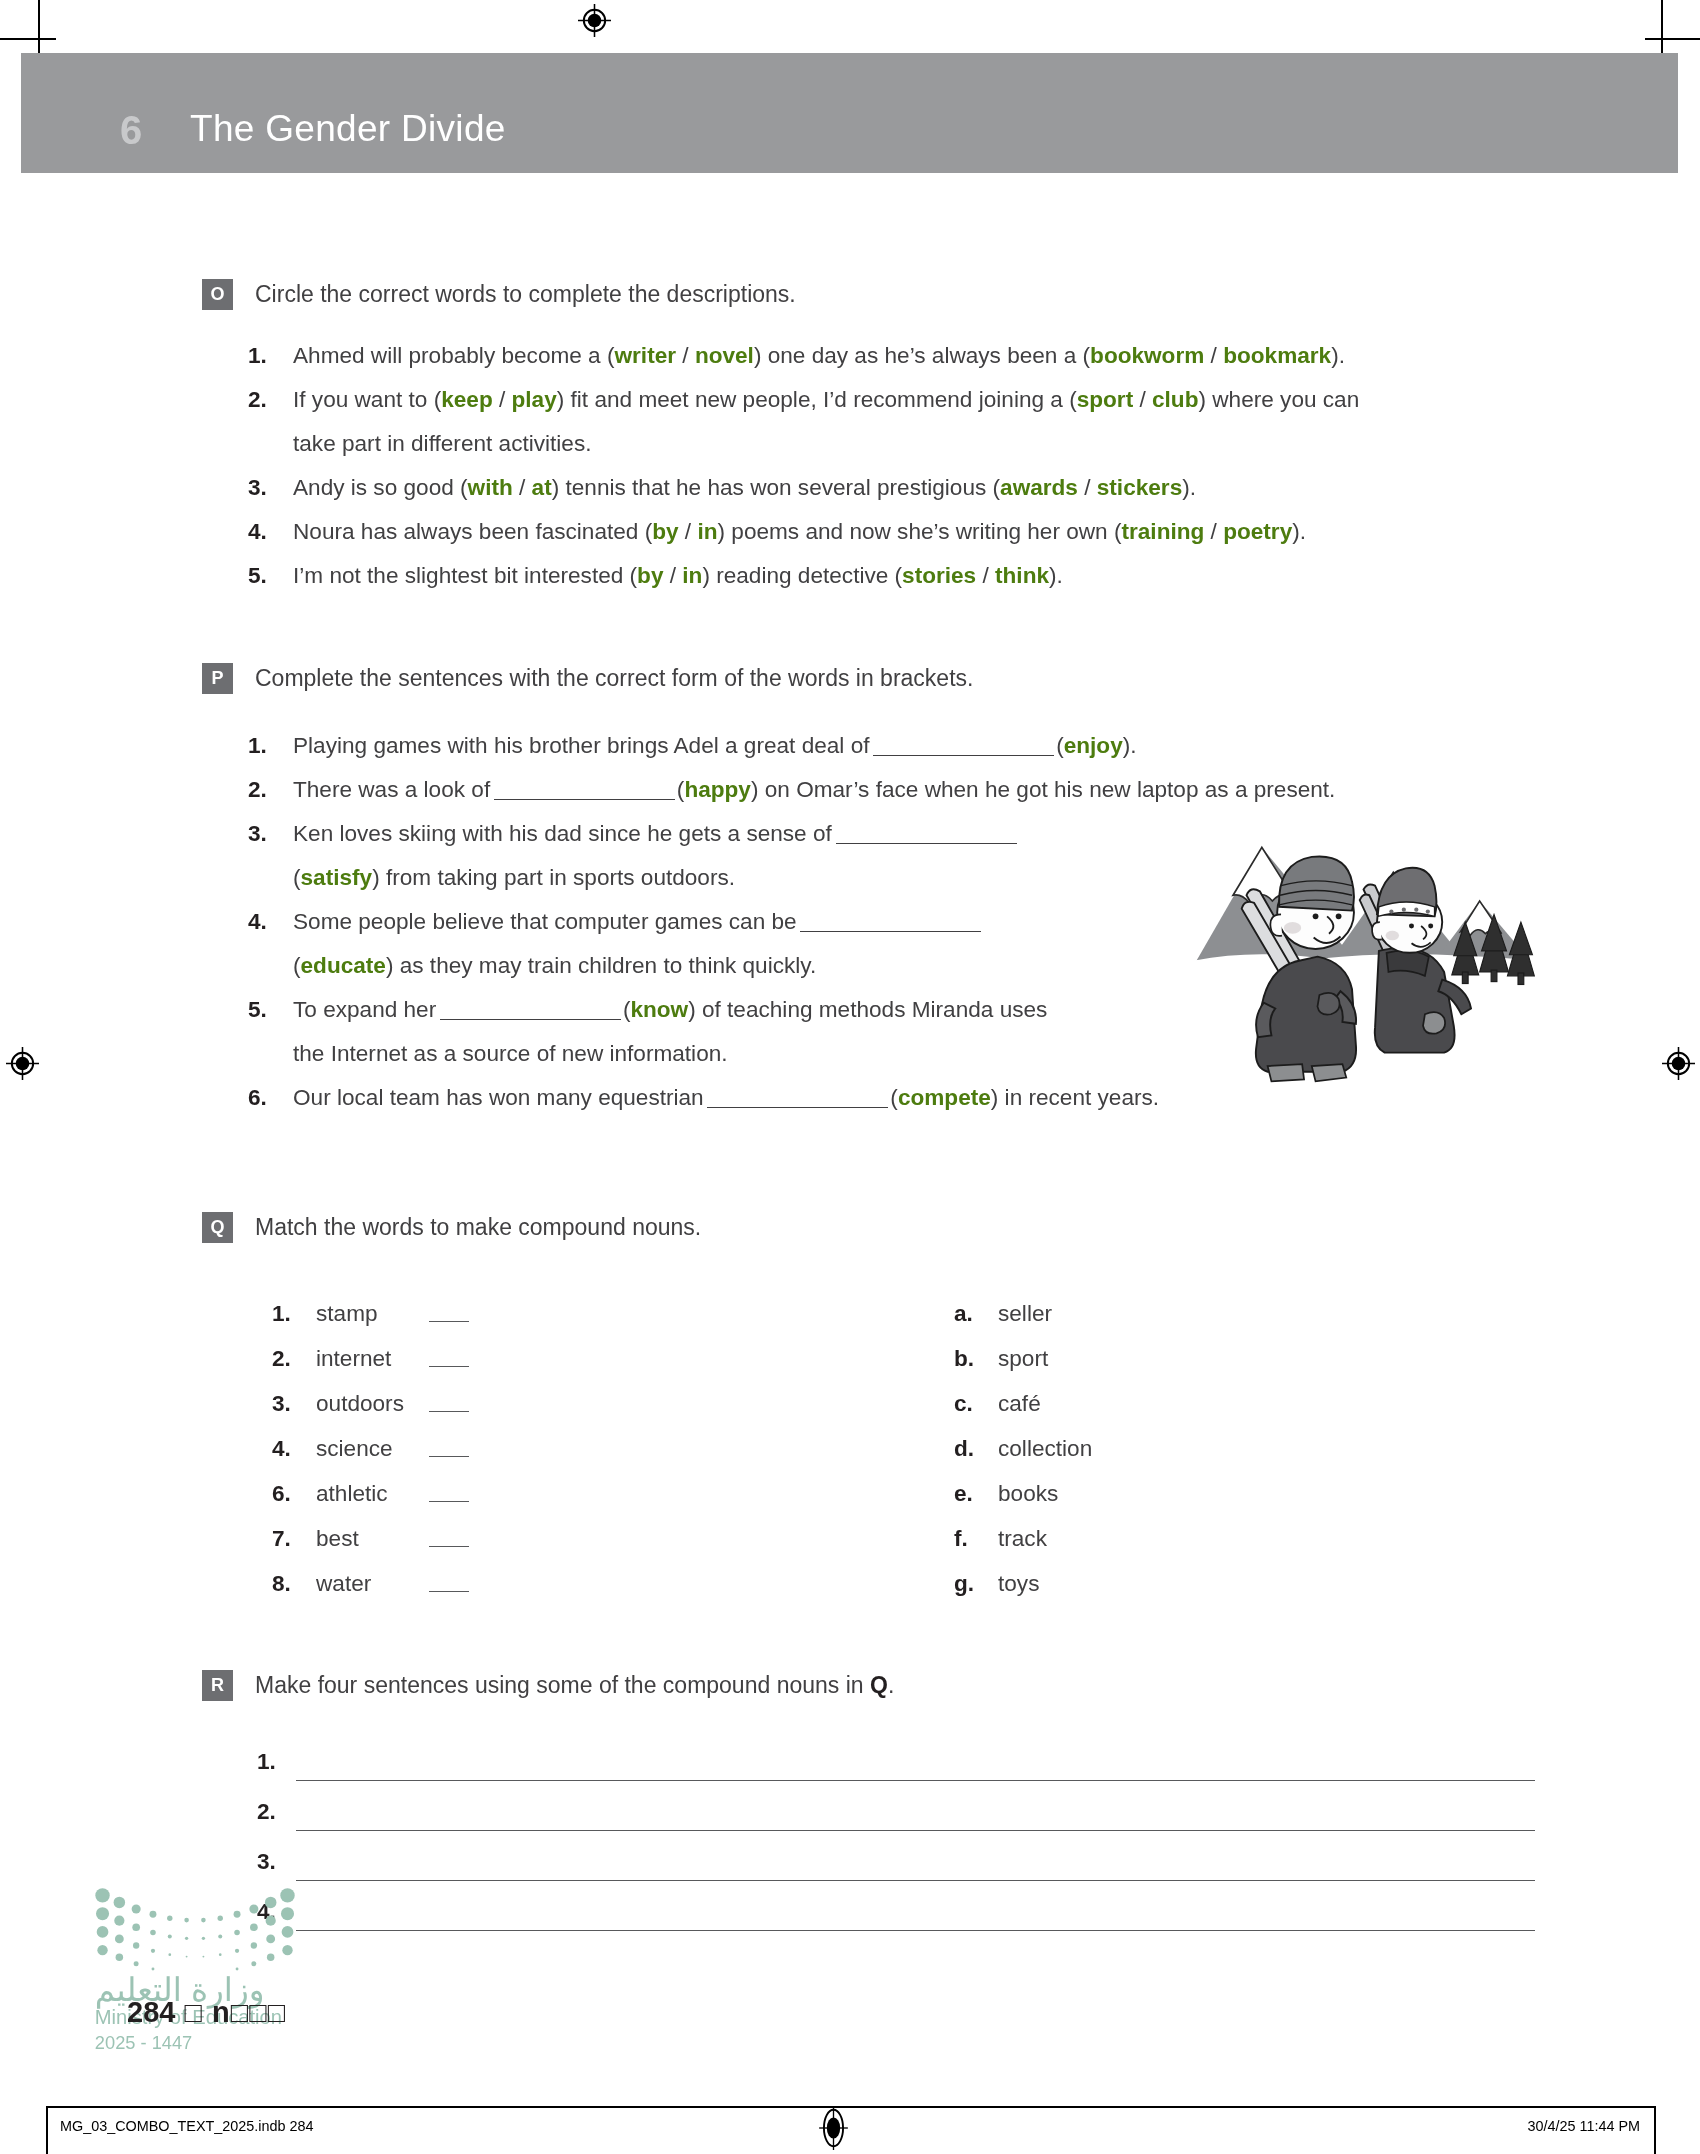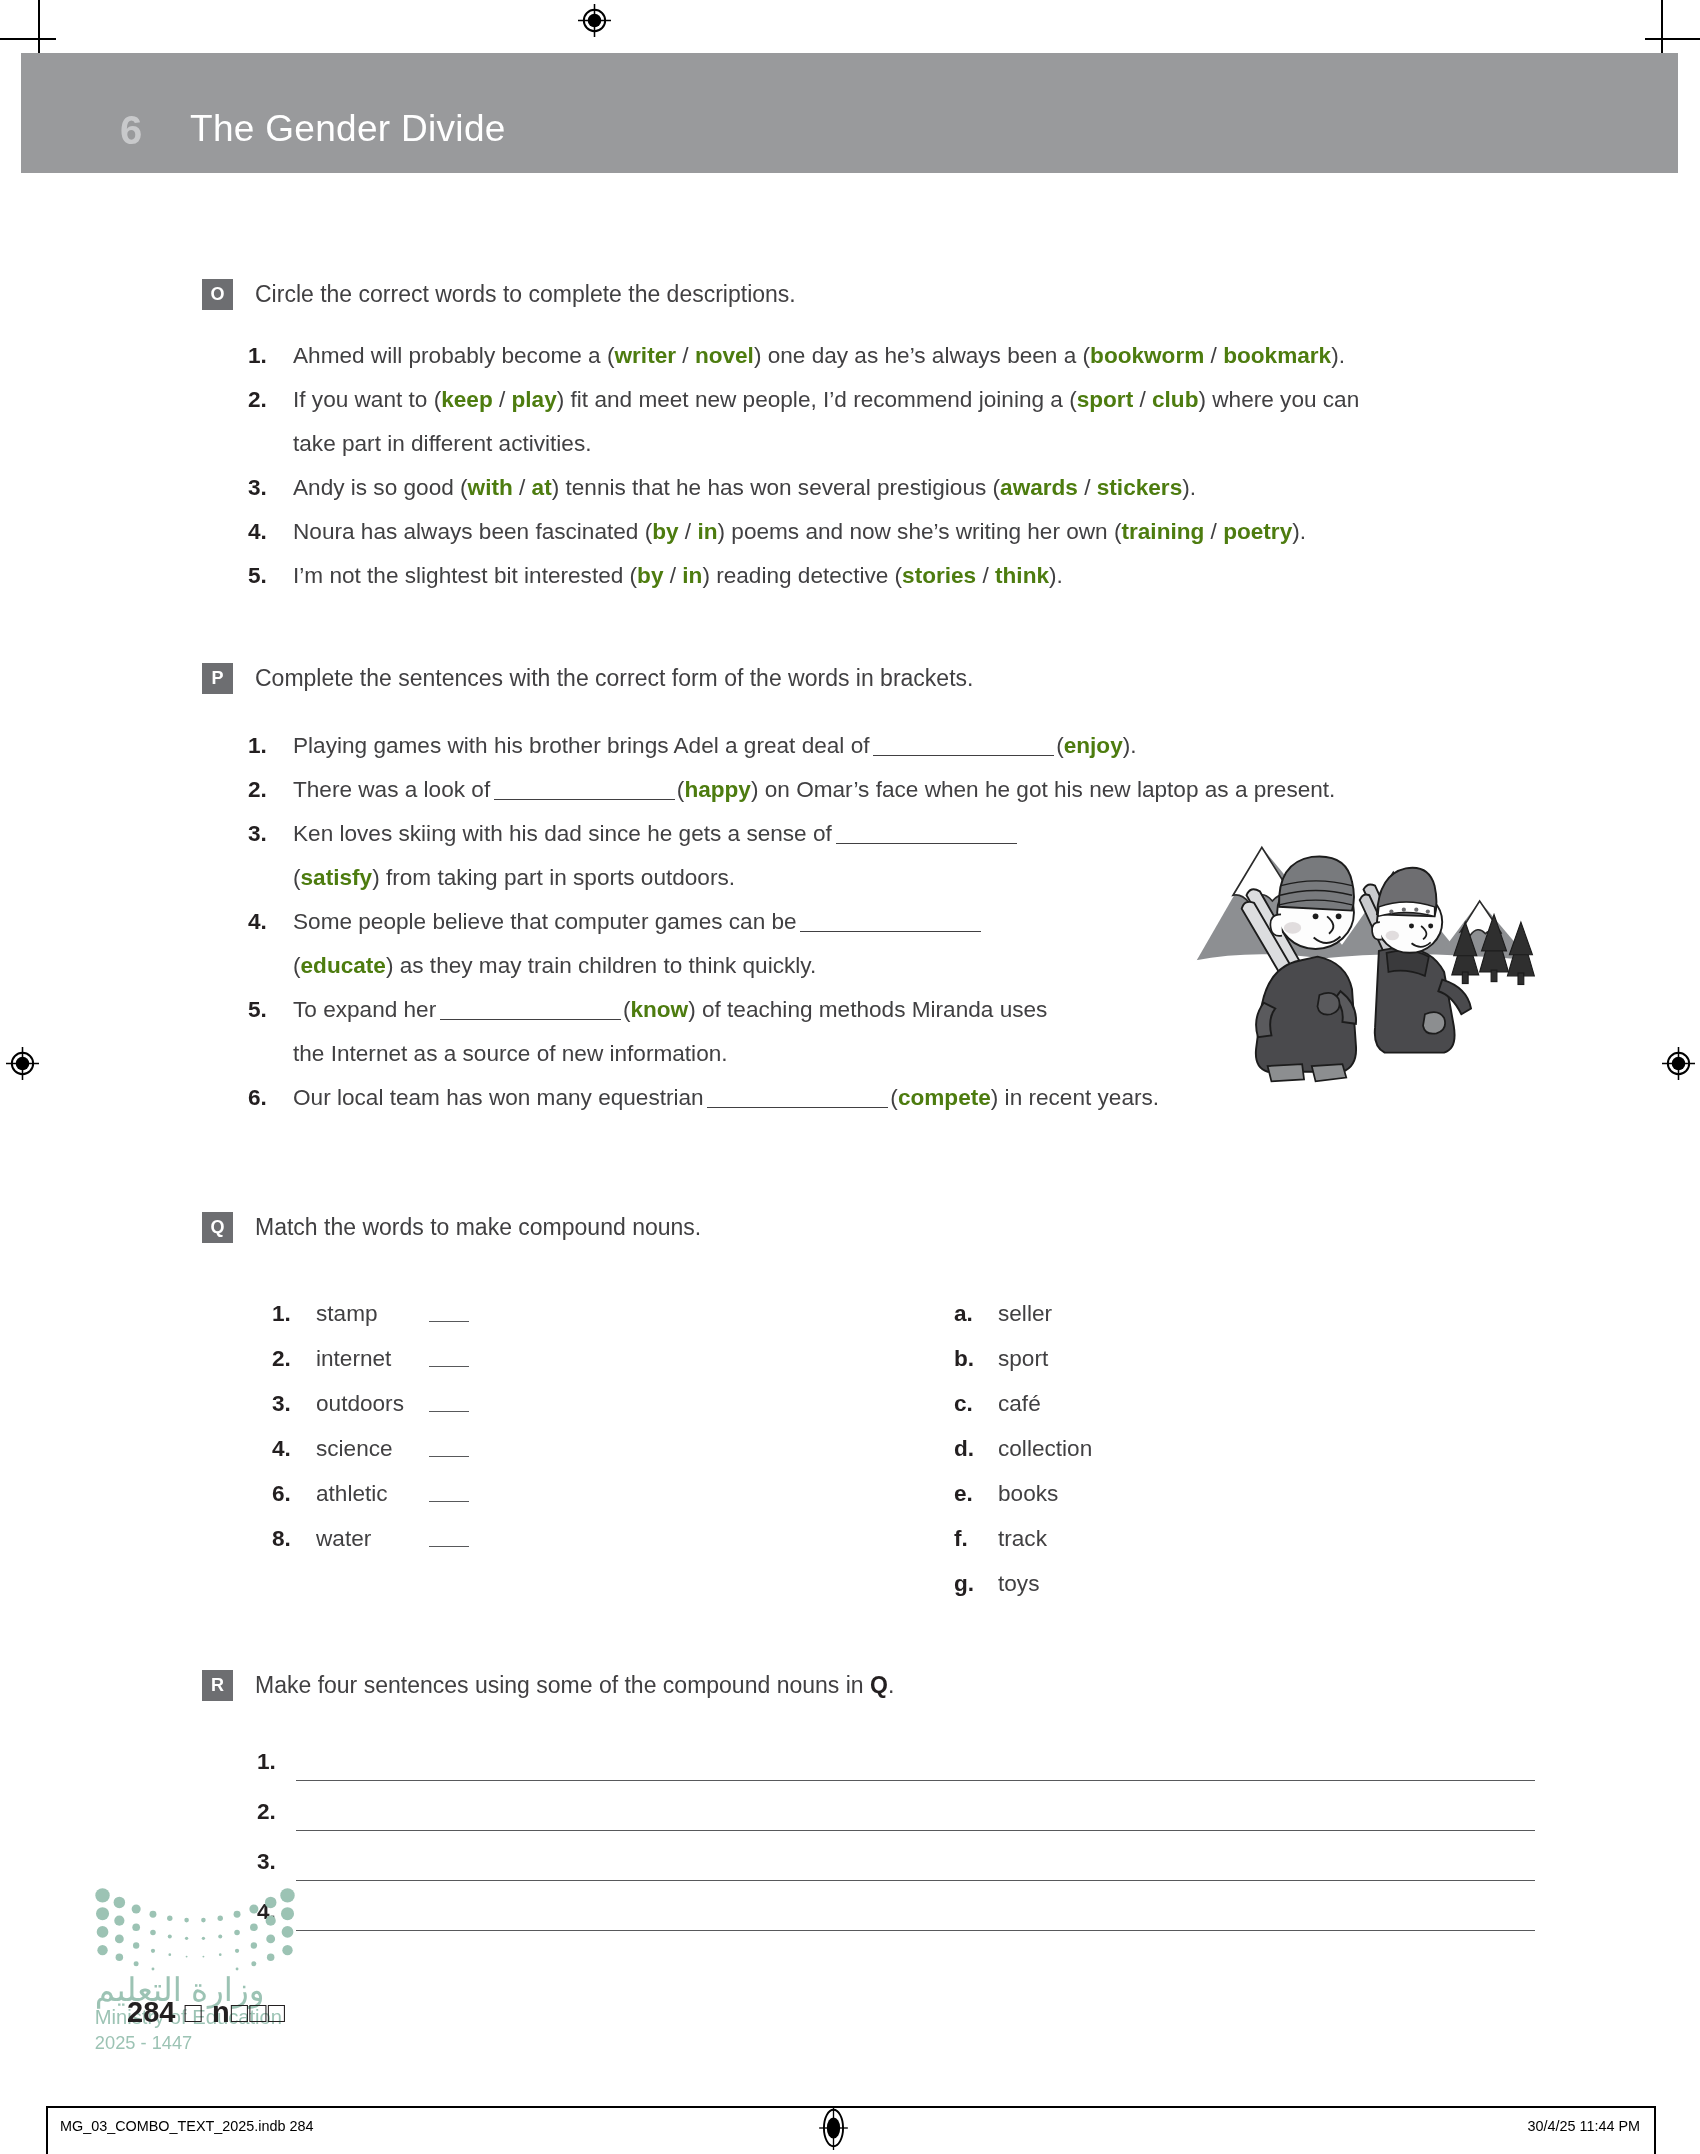--- a/index.html
+++ b/index.html
@@ -397,20 +397,21 @@
       <div class="ex-badge">Q</div>
       <div class="ex-instruction">Match the words to make compound nouns.</div>
     </div>
     <div class="match-wrap" id="match-Q" style="margin-top:29px; height:365px;">
       <div class="match-col-left" id="match-left">
           <div class="match-row"><span class="mnum">1.</span><span class="mword">stamp</span><span class="mblank"></span></div>
           <div class="match-row"><span class="mnum">2.</span><span class="mword">internet</span><span class="mblank"></span></div>
           <div class="match-row"><span class="mnum">3.</span><span class="mword">outdoors</span><span class="mblank"></span></div>
           <div class="match-row"><span class="mnum">4.</span><span class="mword">science</span><span class="mblank"></span></div>
           <div class="match-row"><span class="mnum">6.</span><span class="mword">athletic</span><span class="mblank"></span></div>
+          <div class="match-row"><span class="mnum">7.</span><span class="mword">best</span><span class="mblank"></span></div>
           <div class="match-row"><span class="mnum">8.</span><span class="mword">water</span><span class="mblank"></span></div>
         </div>
       <div class="match-col-right" id="match-right">
           <div class="match-row"><span class="mnum">a.</span><span class="mword">seller</span></div>
           <div class="match-row"><span class="mnum">b.</span><span class="mword">sport</span></div>
           <div class="match-row"><span class="mnum">c.</span><span class="mword">café</span></div>
           <div class="match-row"><span class="mnum">d.</span><span class="mword">collection</span></div>
           <div class="match-row"><span class="mnum">e.</span><span class="mword">books</span></div>
           <div class="match-row"><span class="mnum">f.</span><span class="mword">track</span></div>
           <div class="match-row"><span class="mnum">g.</span><span class="mword">toys</span></div>

